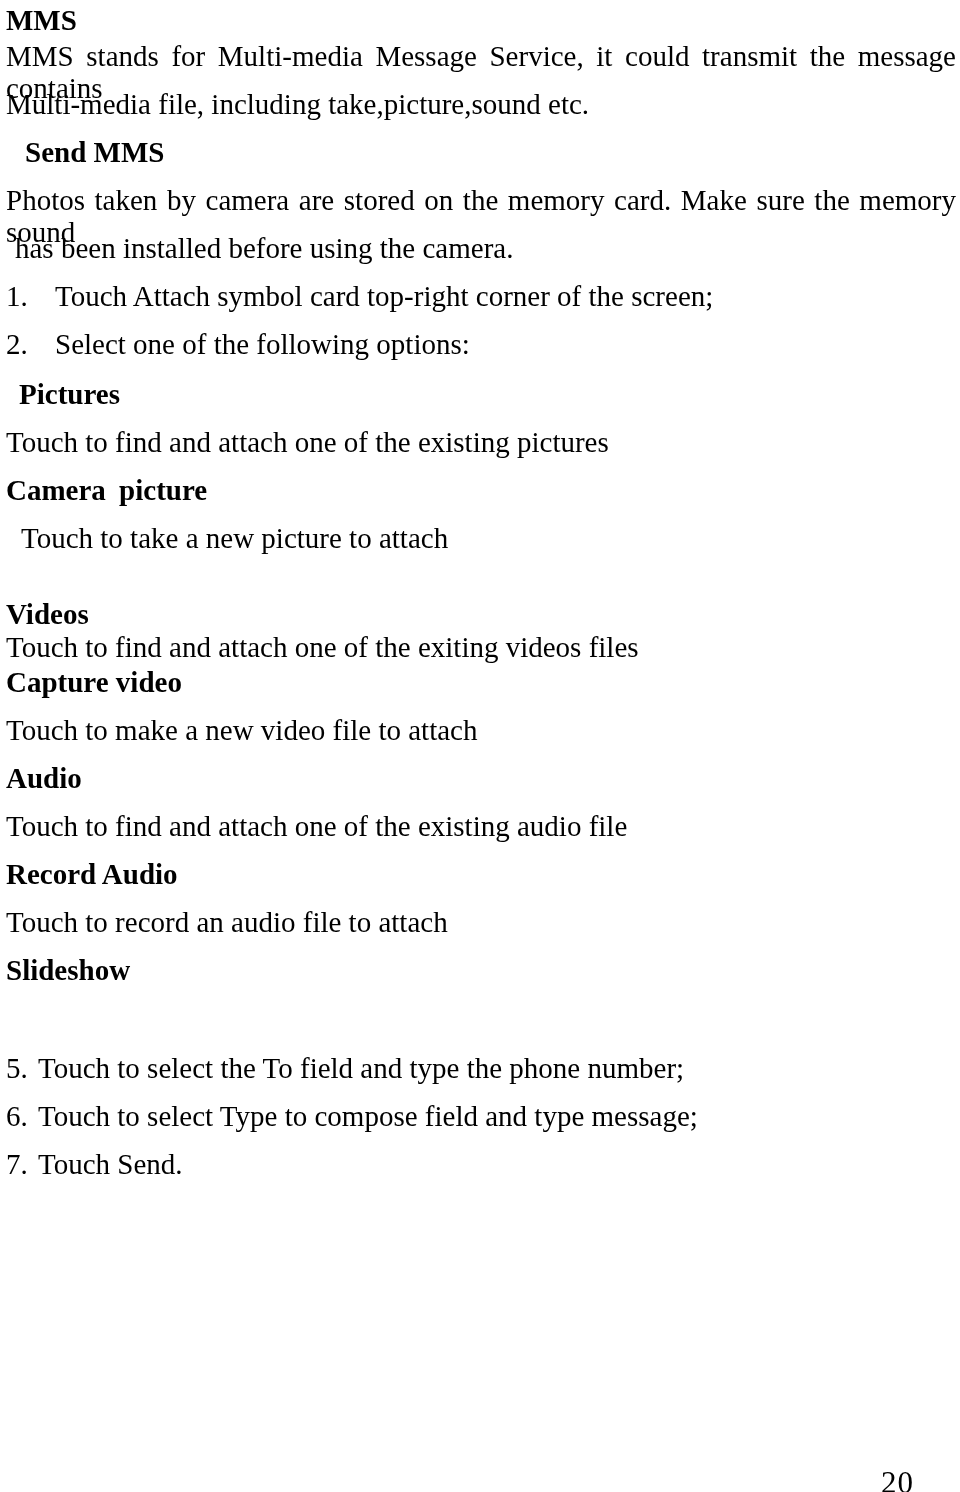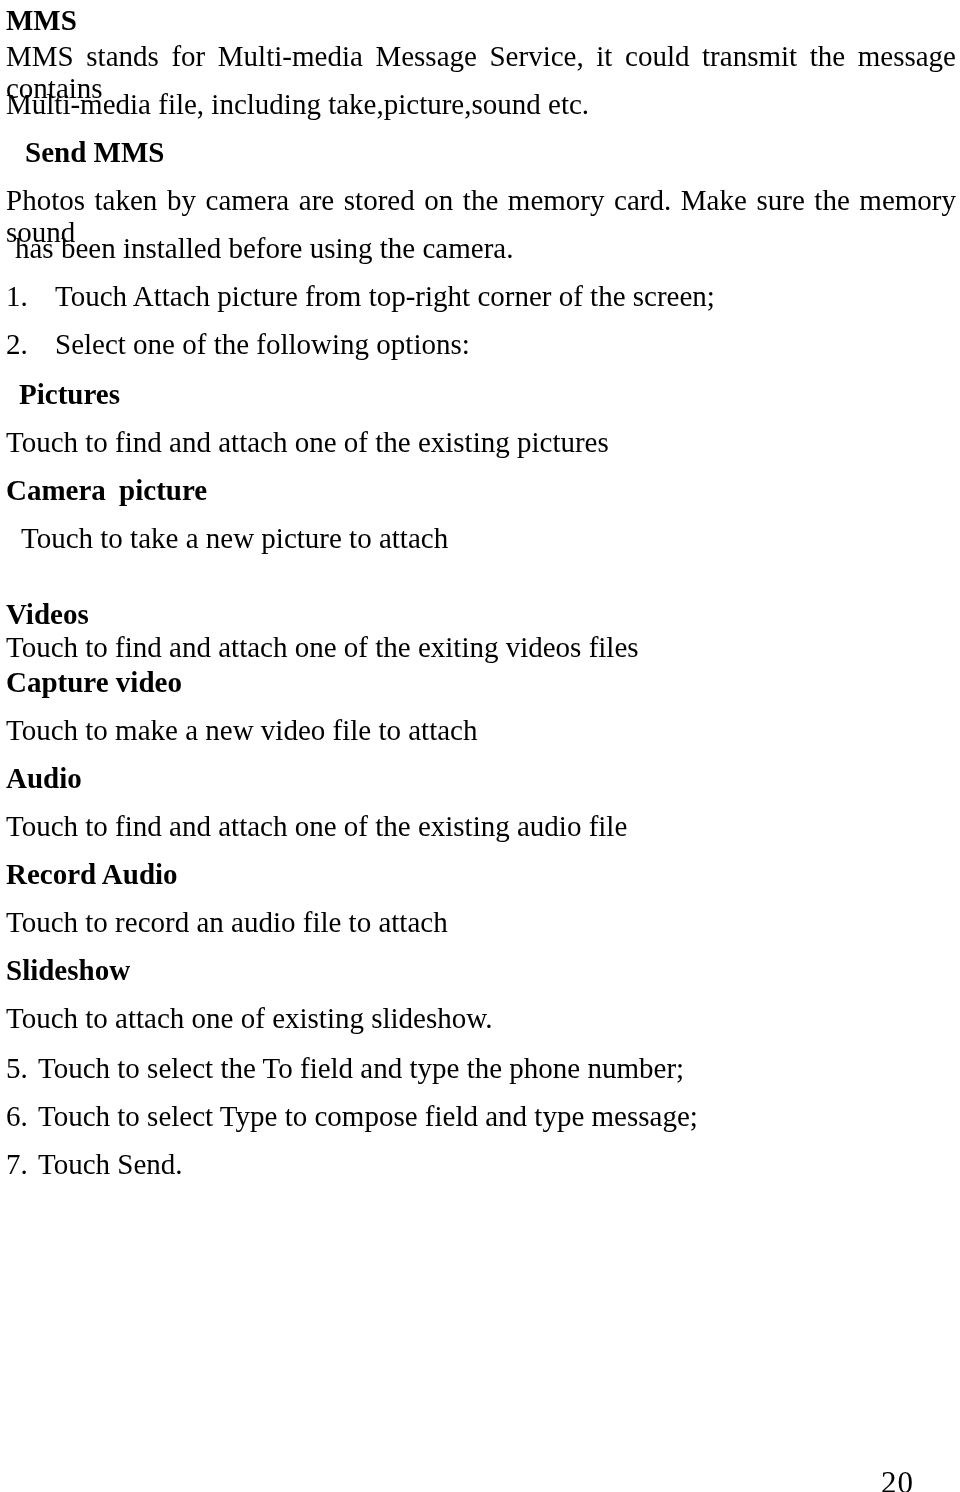--- a/index.html
+++ b/index.html
@@ -94,21 +94,21 @@
   <div class="just" style="top:40px;">MMS stands for Multi-media Message Service, it could transmit the message contains</div>
 
   <div class="line" style="top:88px;">Multi-media file, including take,picture,sound etc.</div>
 
   <div class="line bold indent-send" style="top:136px;">Send MMS</div>
 
   <div class="just" style="top:184px;">Photos taken by camera are stored on the memory card. Make sure the memory sound</div>
   <div class="line" style="top:232px;margin-left:9px;">has been installed before using the camera.</div>
 
   <div class="numitem" style="left:6px; top:280px;">
-    <span class="num">1.</span><span>Touch Attach picture from top-right corner of the screen;</span>
+    <span class="num">1.</span><span>Touch Attach symbol card top-right corner of the screen;</span>
   </div>
   <div class="numitem" style="left:6px; top:328px;">
     <span class="num">2.</span><span>Select one of the following options:</span>
   </div>
 
   <div class="line bold indent-opt" style="top:378px;">Pictures</div>
   <div class="line bold wordgap" style="top:474px;">Camera picture</div>
 
   <div class="line" style="top:426px;">Touch to find and attach one of the existing pictures</div>
   <div class="line" style="top:522px;margin-left:15px;">Touch to take a new picture to attach</div>
@@ -119,21 +119,20 @@
   <div class="line bold" style="top:666px;">Capture video</div>
   <div class="line" style="top:714px;">Touch to make a new video file to attach</div>
 
   <div class="line bold" style="top:762px;">Audio</div>
   <div class="line" style="top:810px;">Touch to find and attach one of the existing audio file</div>
 
   <div class="line bold" style="top:858px;">Record Audio</div>
   <div class="line" style="top:906px;">Touch to record an audio file to attach</div>
 
   <div class="line bold" style="top:954px;">Slideshow</div>
-  <div class="line" style="top:1002px;">Touch to attach one of existing slideshow.</div>
 
   <div class="numitem tight" style="left:6px; top:1052px;">
     <span class="num">5.</span><span>Touch to select the To field and type the phone number;</span>
   </div>
   <div class="numitem tight" style="left:6px; top:1100px;">
     <span class="num">6.</span><span>Touch to select Type to compose field and type message;</span>
   </div>
   <div class="numitem tight" style="left:6px; top:1148px;">
     <span class="num">7.</span><span>Touch Send.</span>
   </div>

